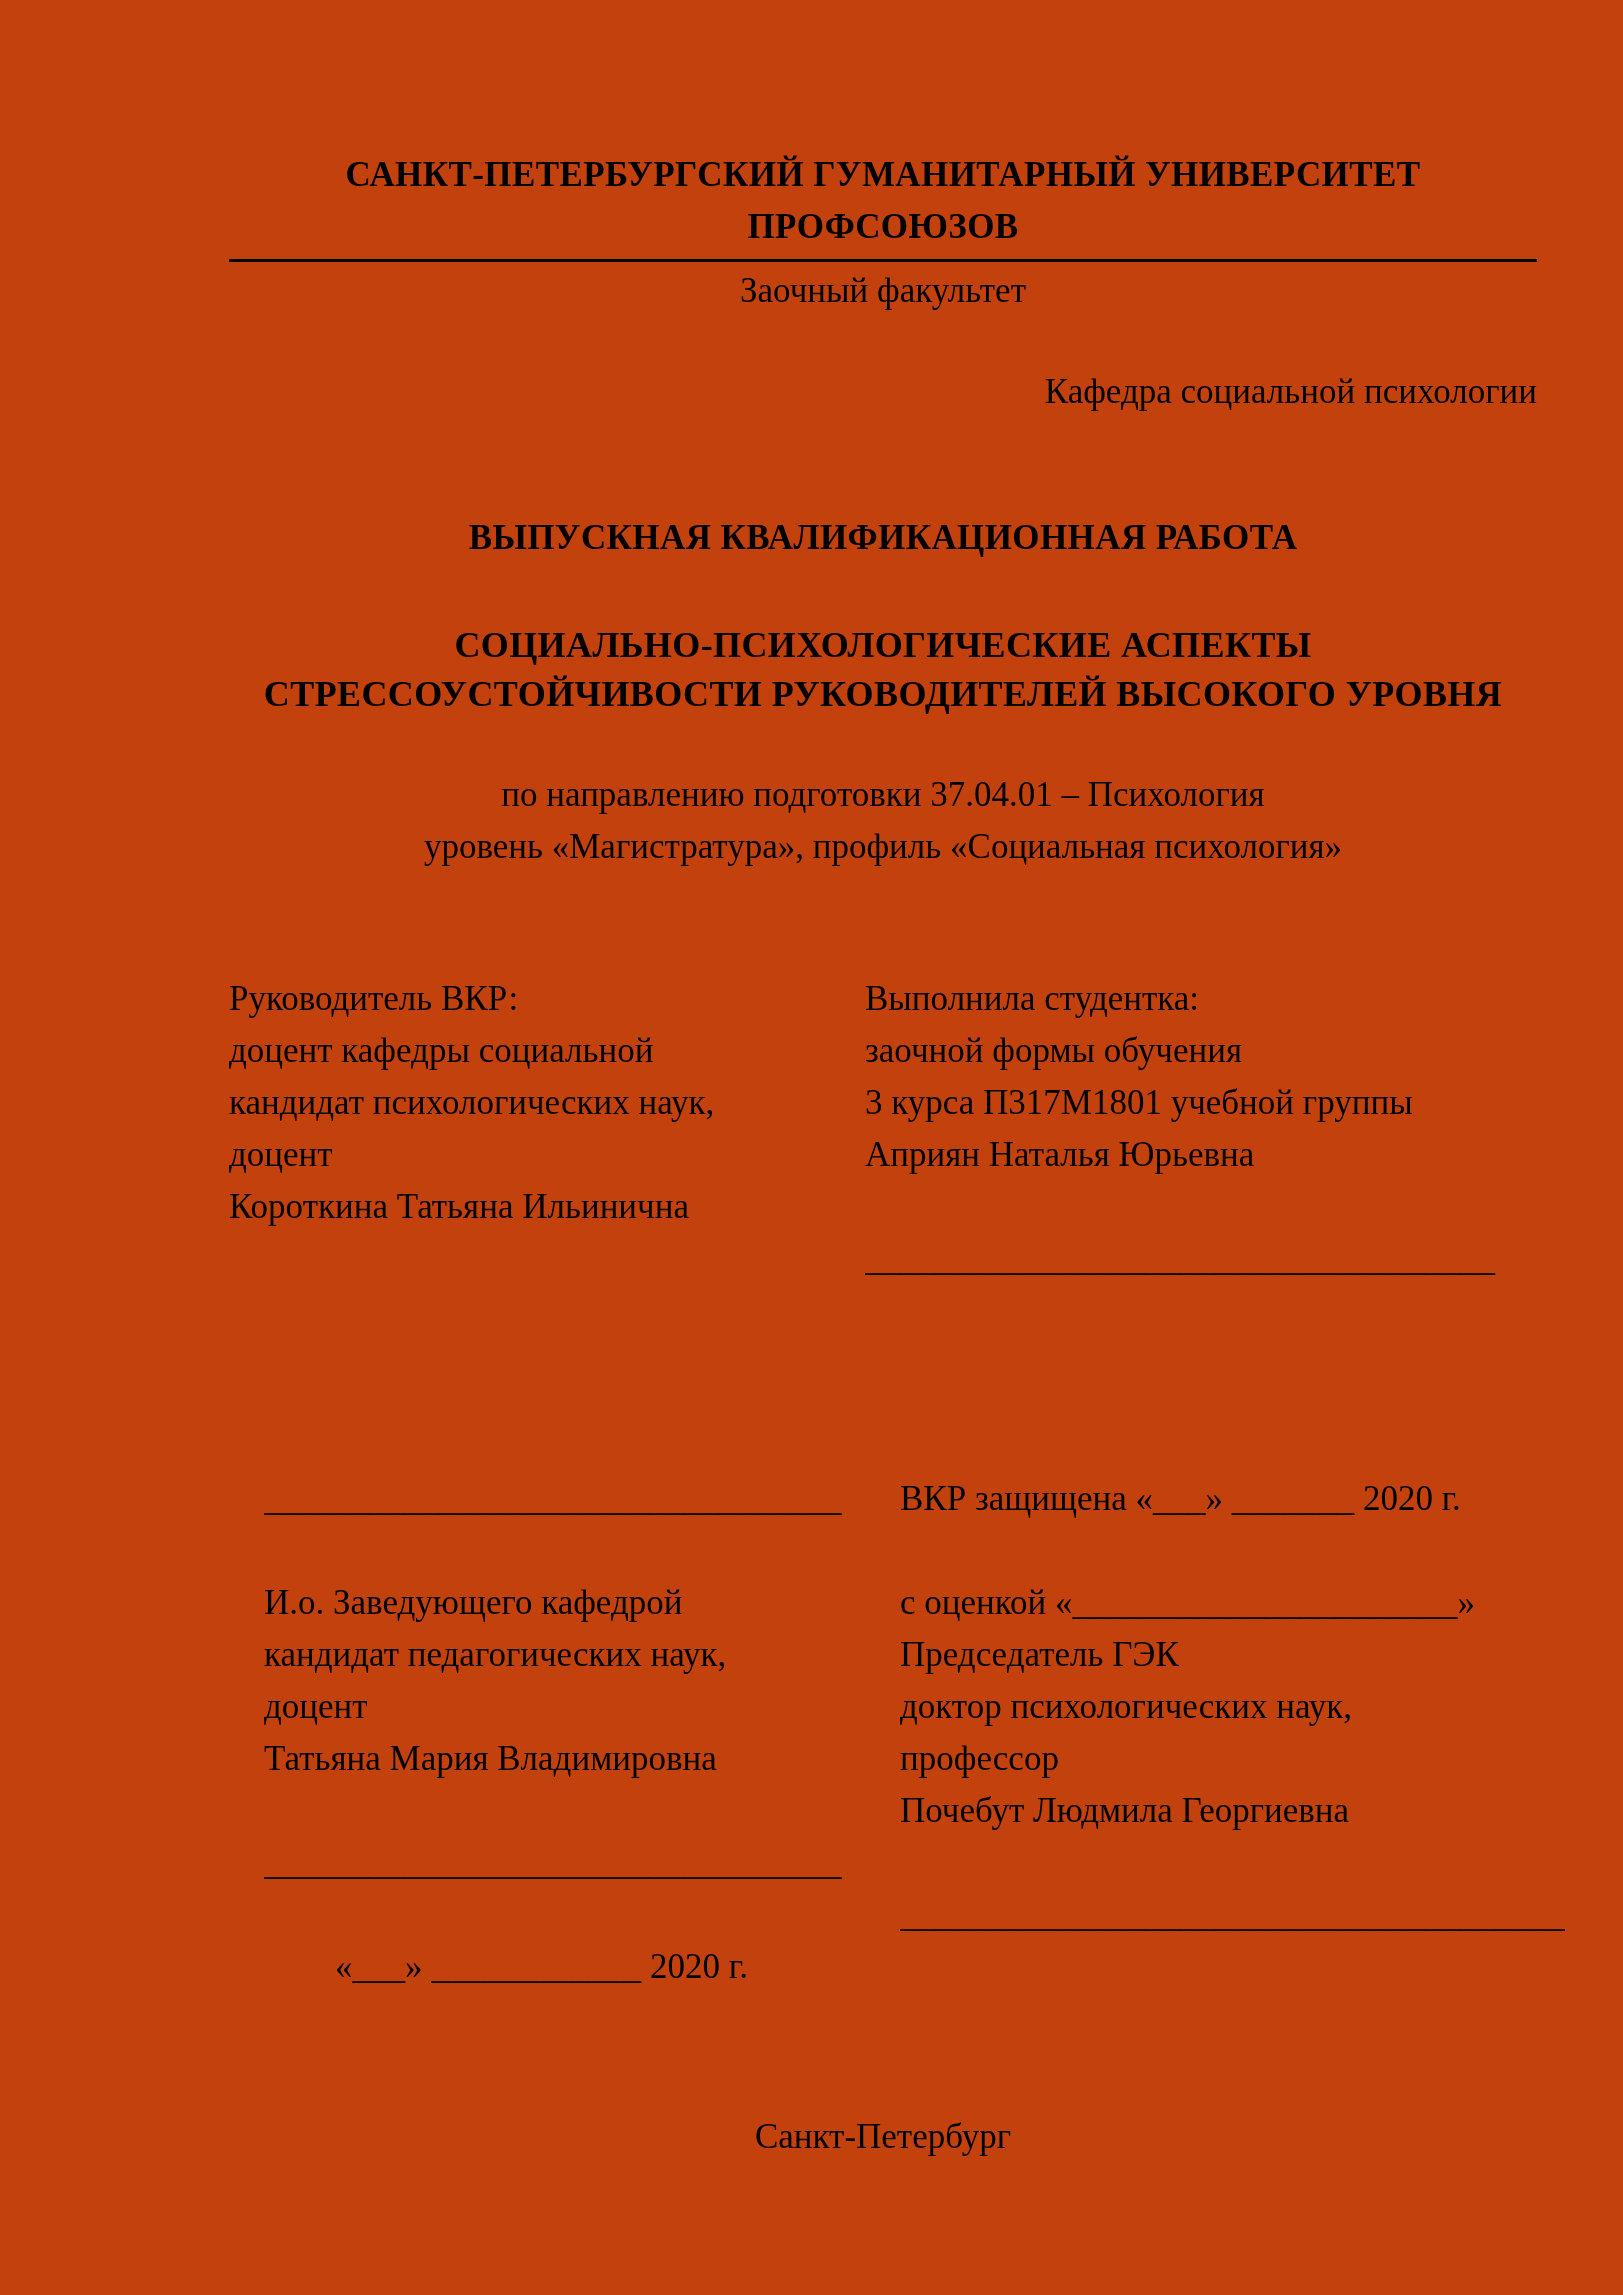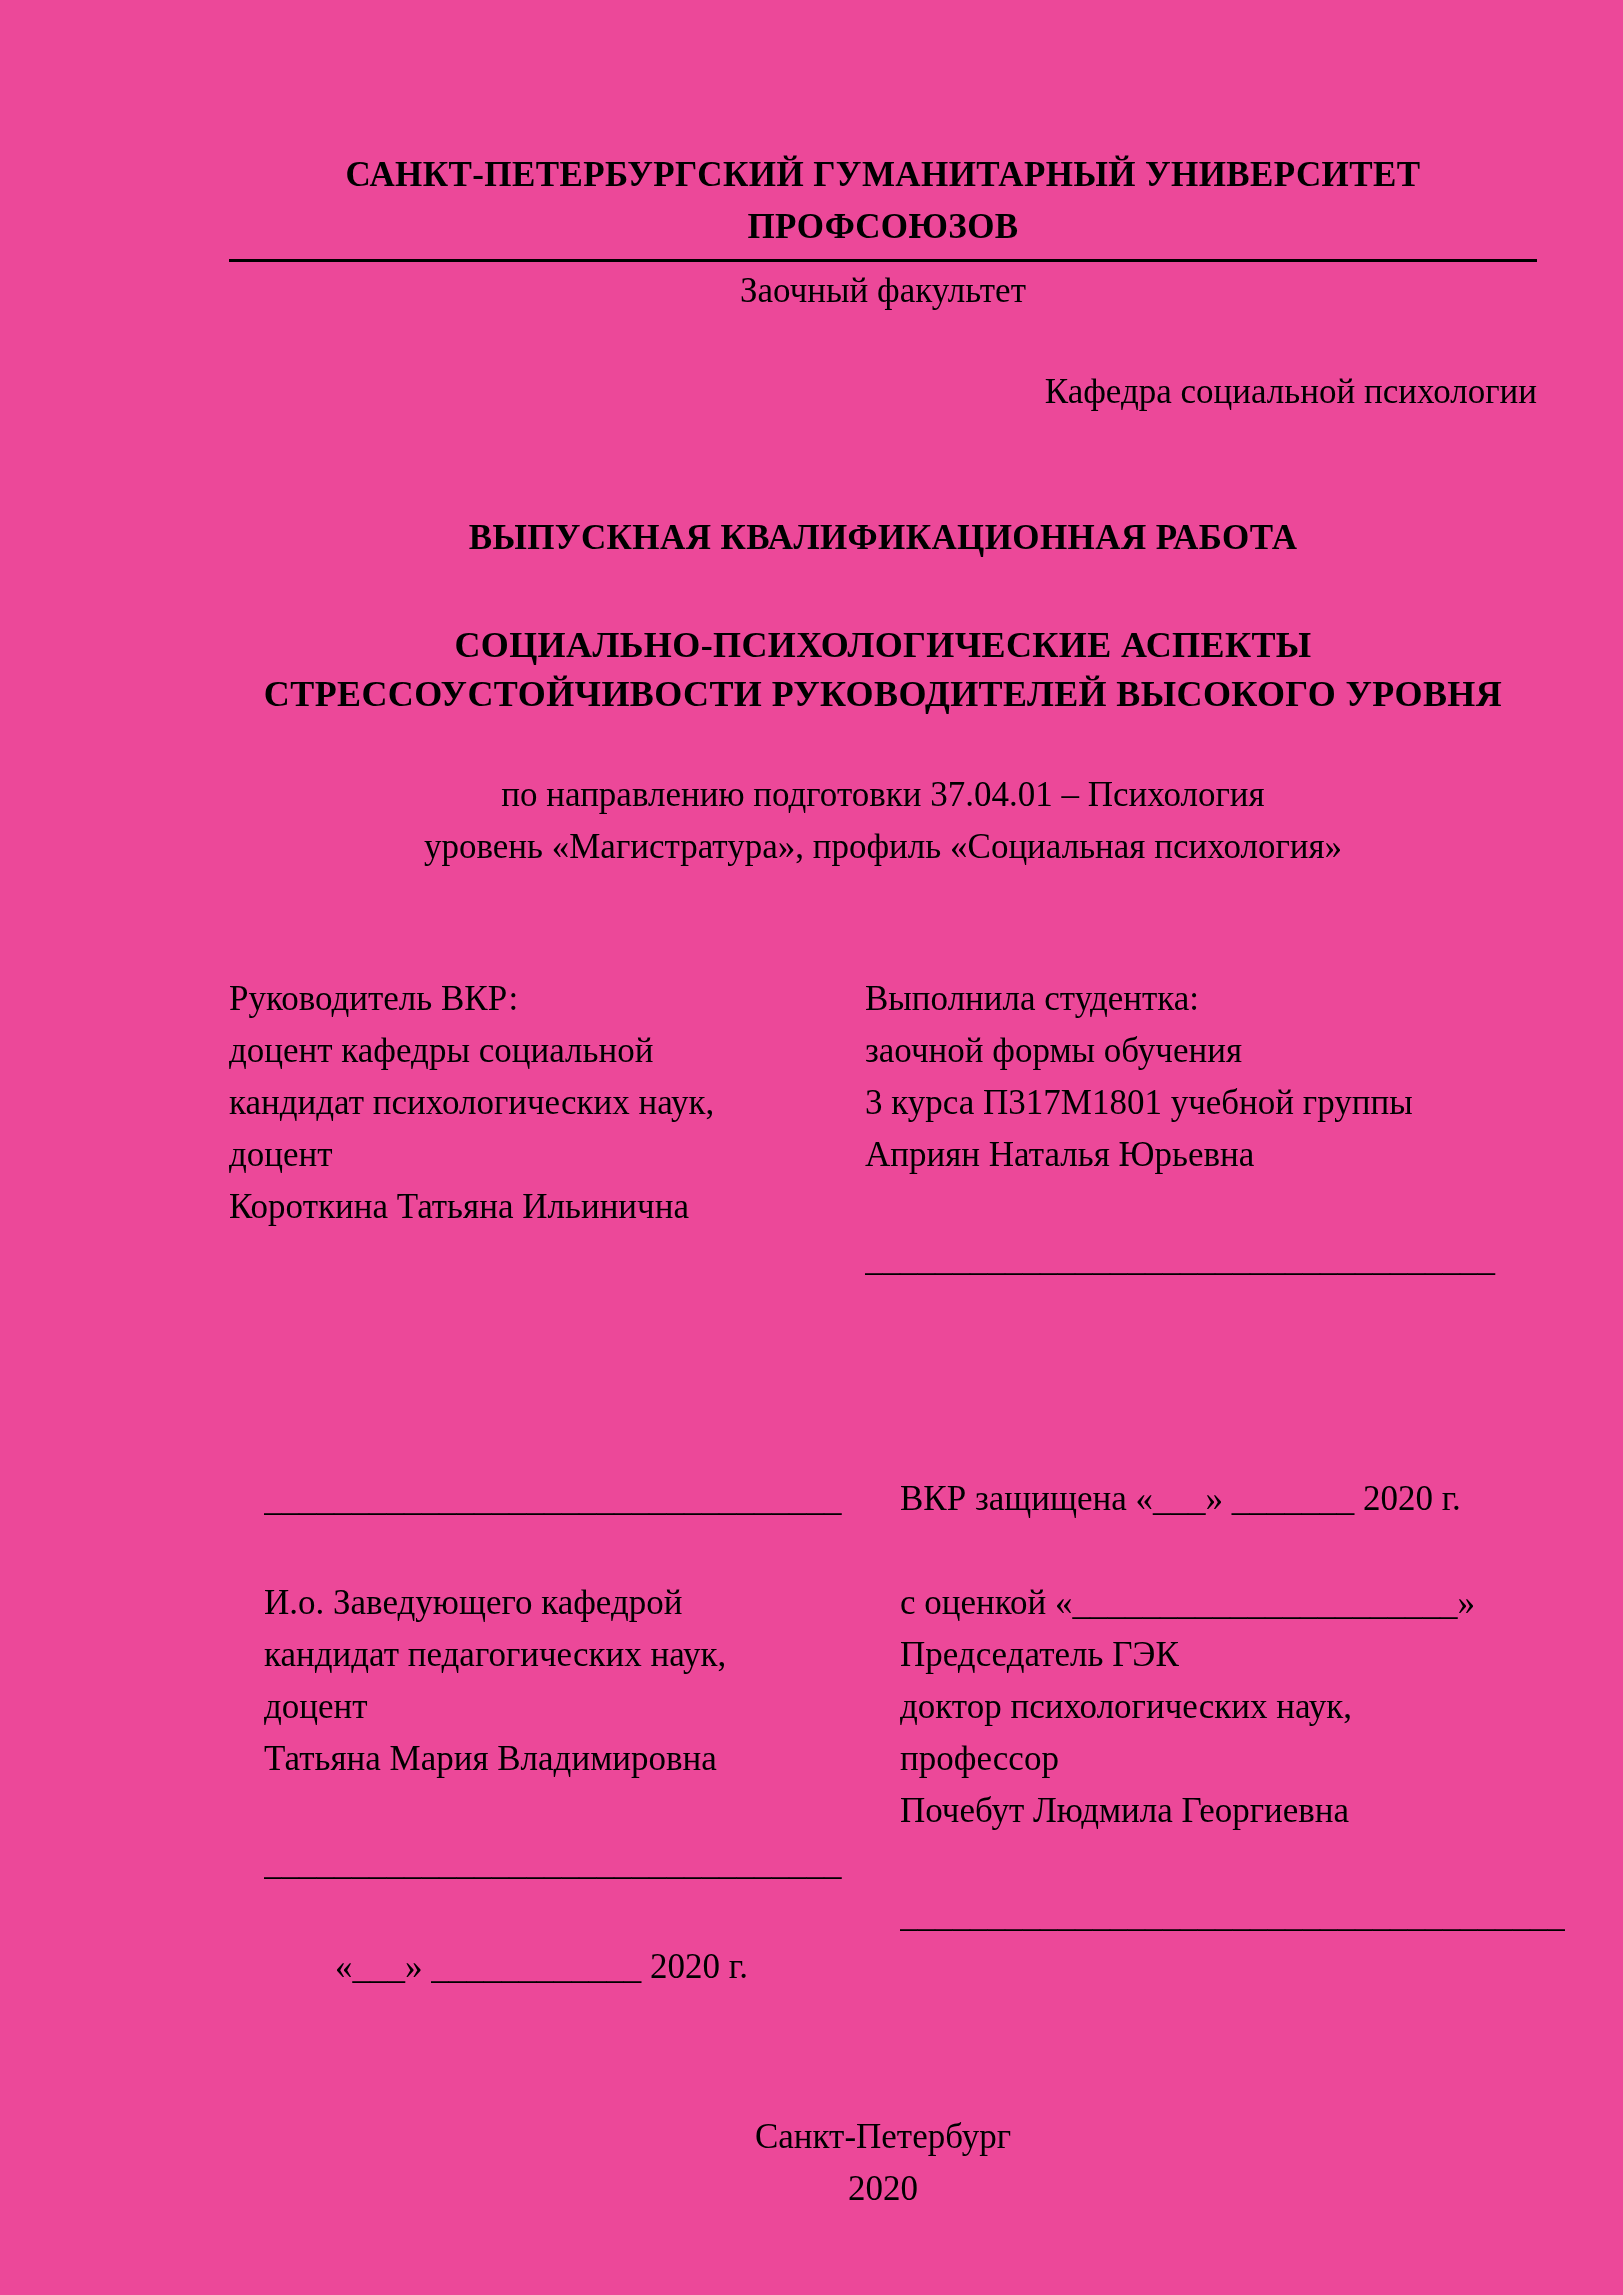--- a/index.html
+++ b/index.html
@@ -2,21 +2,21 @@
 <html style="font-size:12.6px"><head>
 <meta charset="utf-8">
 <style>
   * { margin: 0; padding: 0; box-sizing: border-box; }
   html, body { background: #ffffff; }
   .page {
     position: relative;
     width: 1623px;
     height: 2295px;
     margin: 0 auto;
-    background: #ec4899;
+    background: #c2410c;
     color: #000000;
     font-family: "Liberation Serif", serif;
     font-size: 35px;
     line-height: 52px;
     padding: 149px 86px 0 229px;
     overflow: hidden;
   }
   .bold { font-weight: normal; }
 
   .univ-name {
@@ -113,17 +113,16 @@
       <div>доктор психологических наук,</div>
       <div>профессор</div>
       <div>Почебут Людмила Георгиевна</div>
       <div class="gap"></div>
       <div class="sig">______________________________________</div>
     </div>
   </div>
 
   <div class="footer">
     <div>Санкт-Петербург</div>
-    <div>2020</div>
   </div>
 
 </div>
 
 
 </body></html>

